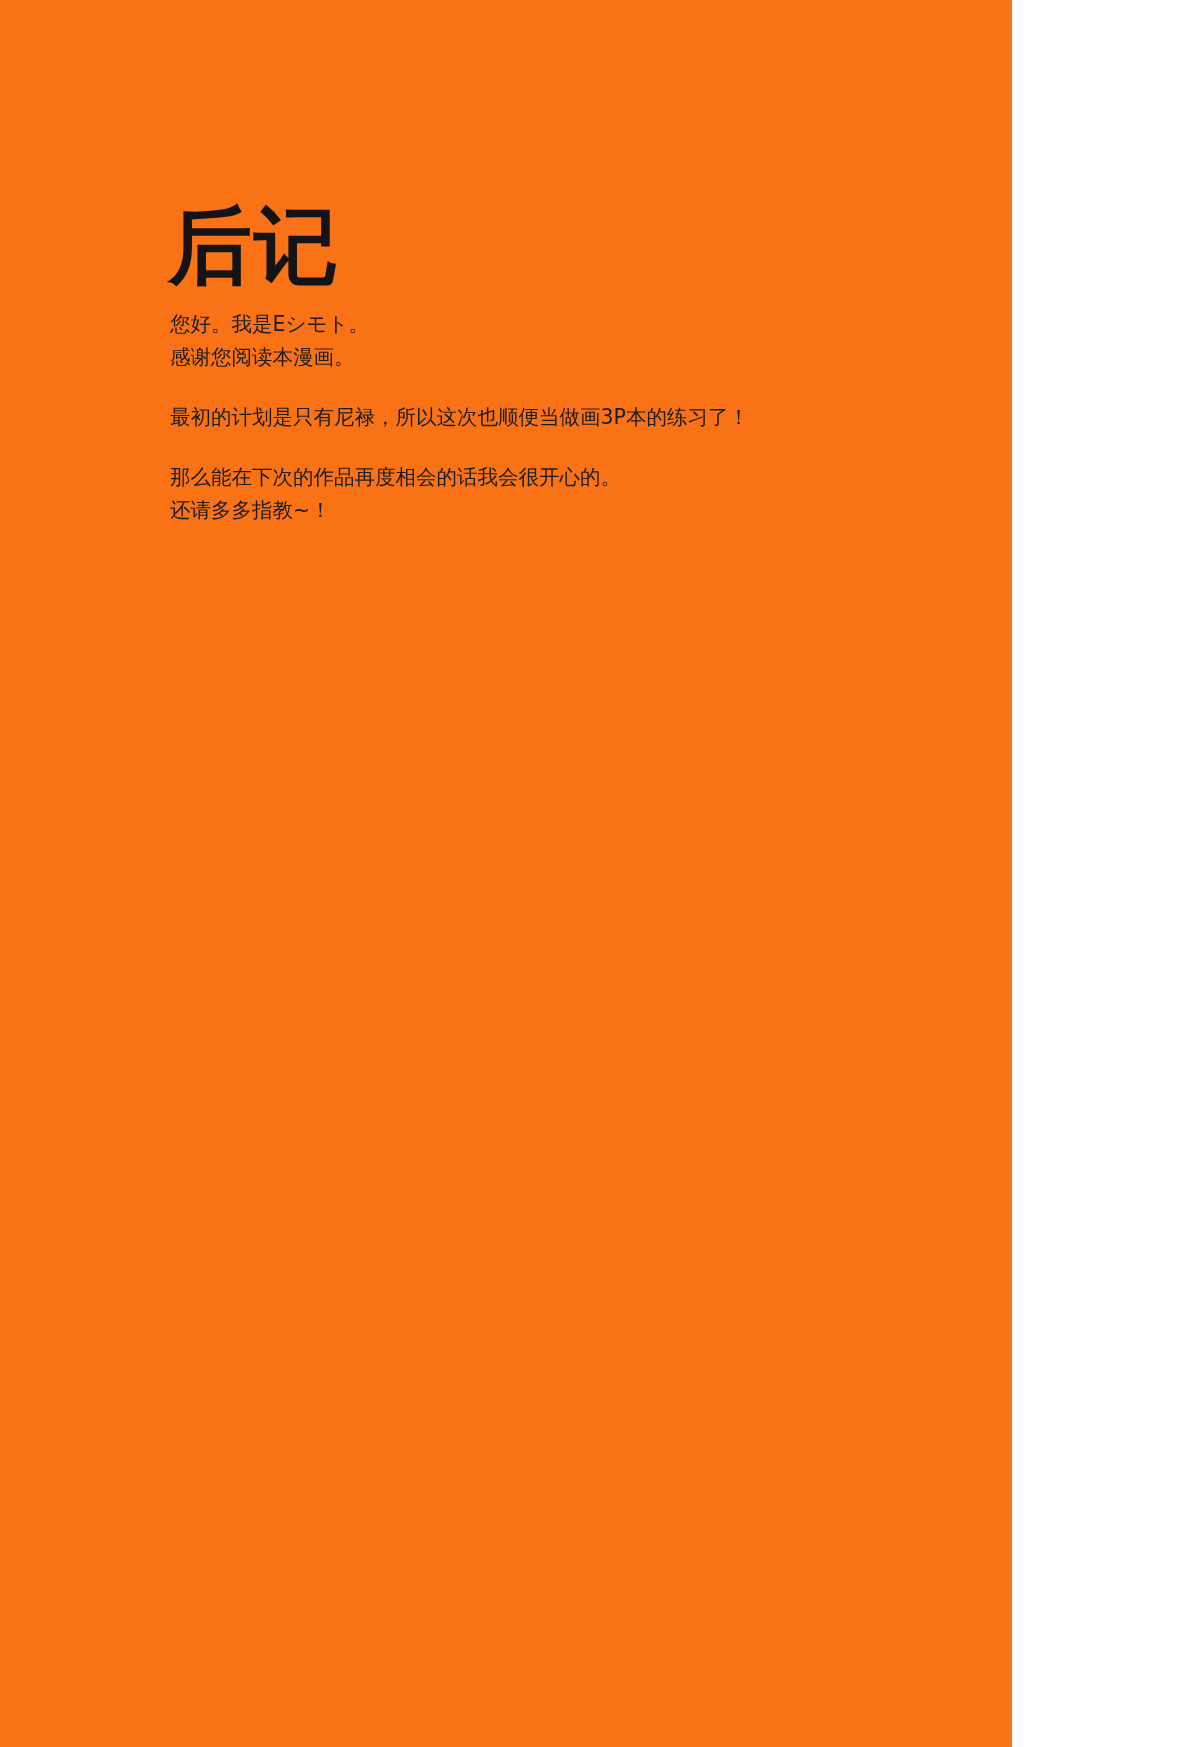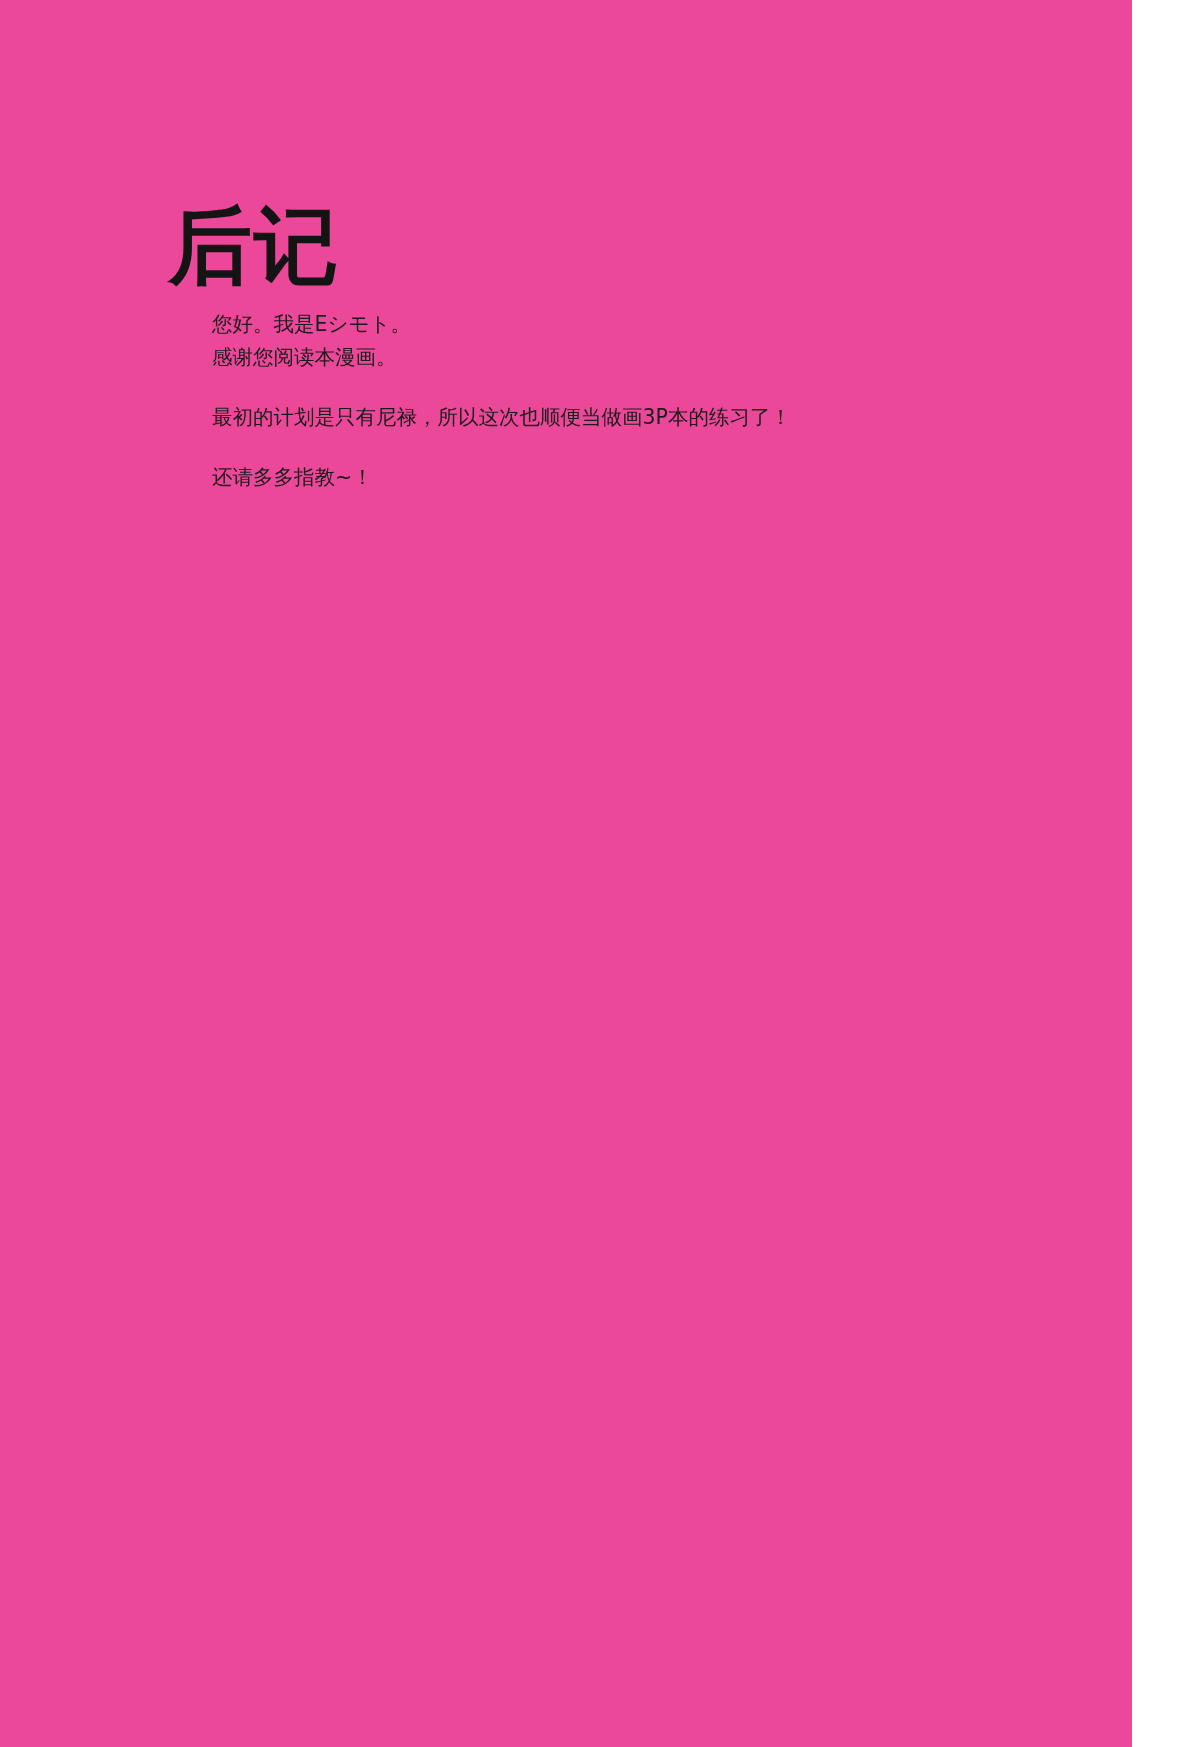--- a/index.html
+++ b/index.html
@@ -2,23 +2,23 @@
 <html lang="zh"><head>
 <meta charset="utf-8">
 <style>
   html, body {
     margin: 0;
     padding: 0;
     background: #ffffff;
   }
   .page {
     position: relative;
-    width: 1132px;
+    width: 1012px;
     height: 1747px;
-    background: #ec4899;
+    background: #f97316;
     font-family: "Liberation Sans", "DejaVu Sans", sans-serif;
     color: #1a1a1a;
     overflow: hidden;
   }
   .title {
     position: absolute;
     left: 168px;
     top: 148px;
     font-size: 84px;
     line-height: 1;
@@ -40,21 +40,20 @@
   }
   .para {
     margin: 0 0 27px 0;
   }
   .para:last-child {
     margin-bottom: 0;
   }
   .line {
     display: block;
     white-space: pre-wrap;
-    margin-left: 42px;
   }
 </style>
 </head>
 <body>
 
 <div class="page">
 
   <h1 class="title">后记</h1>
 
   <div class="body-text">
@@ -65,18 +64,19 @@
     </p>
 
     <p class="para">
     </p>
 
     <p class="para">
       <span class="line">最初的计划是只有尼禄，所以这次也顺便当做画3P本的练习了！</span>
     </p>
 
     <p class="para">
+      <span class="line">那么能在下次的作品再度相会的话我会很开心的。</span>
       <span class="line">还请多多指教~！</span>
     </p>
 
   </div>
 
 </div>
 
 </body></html>

